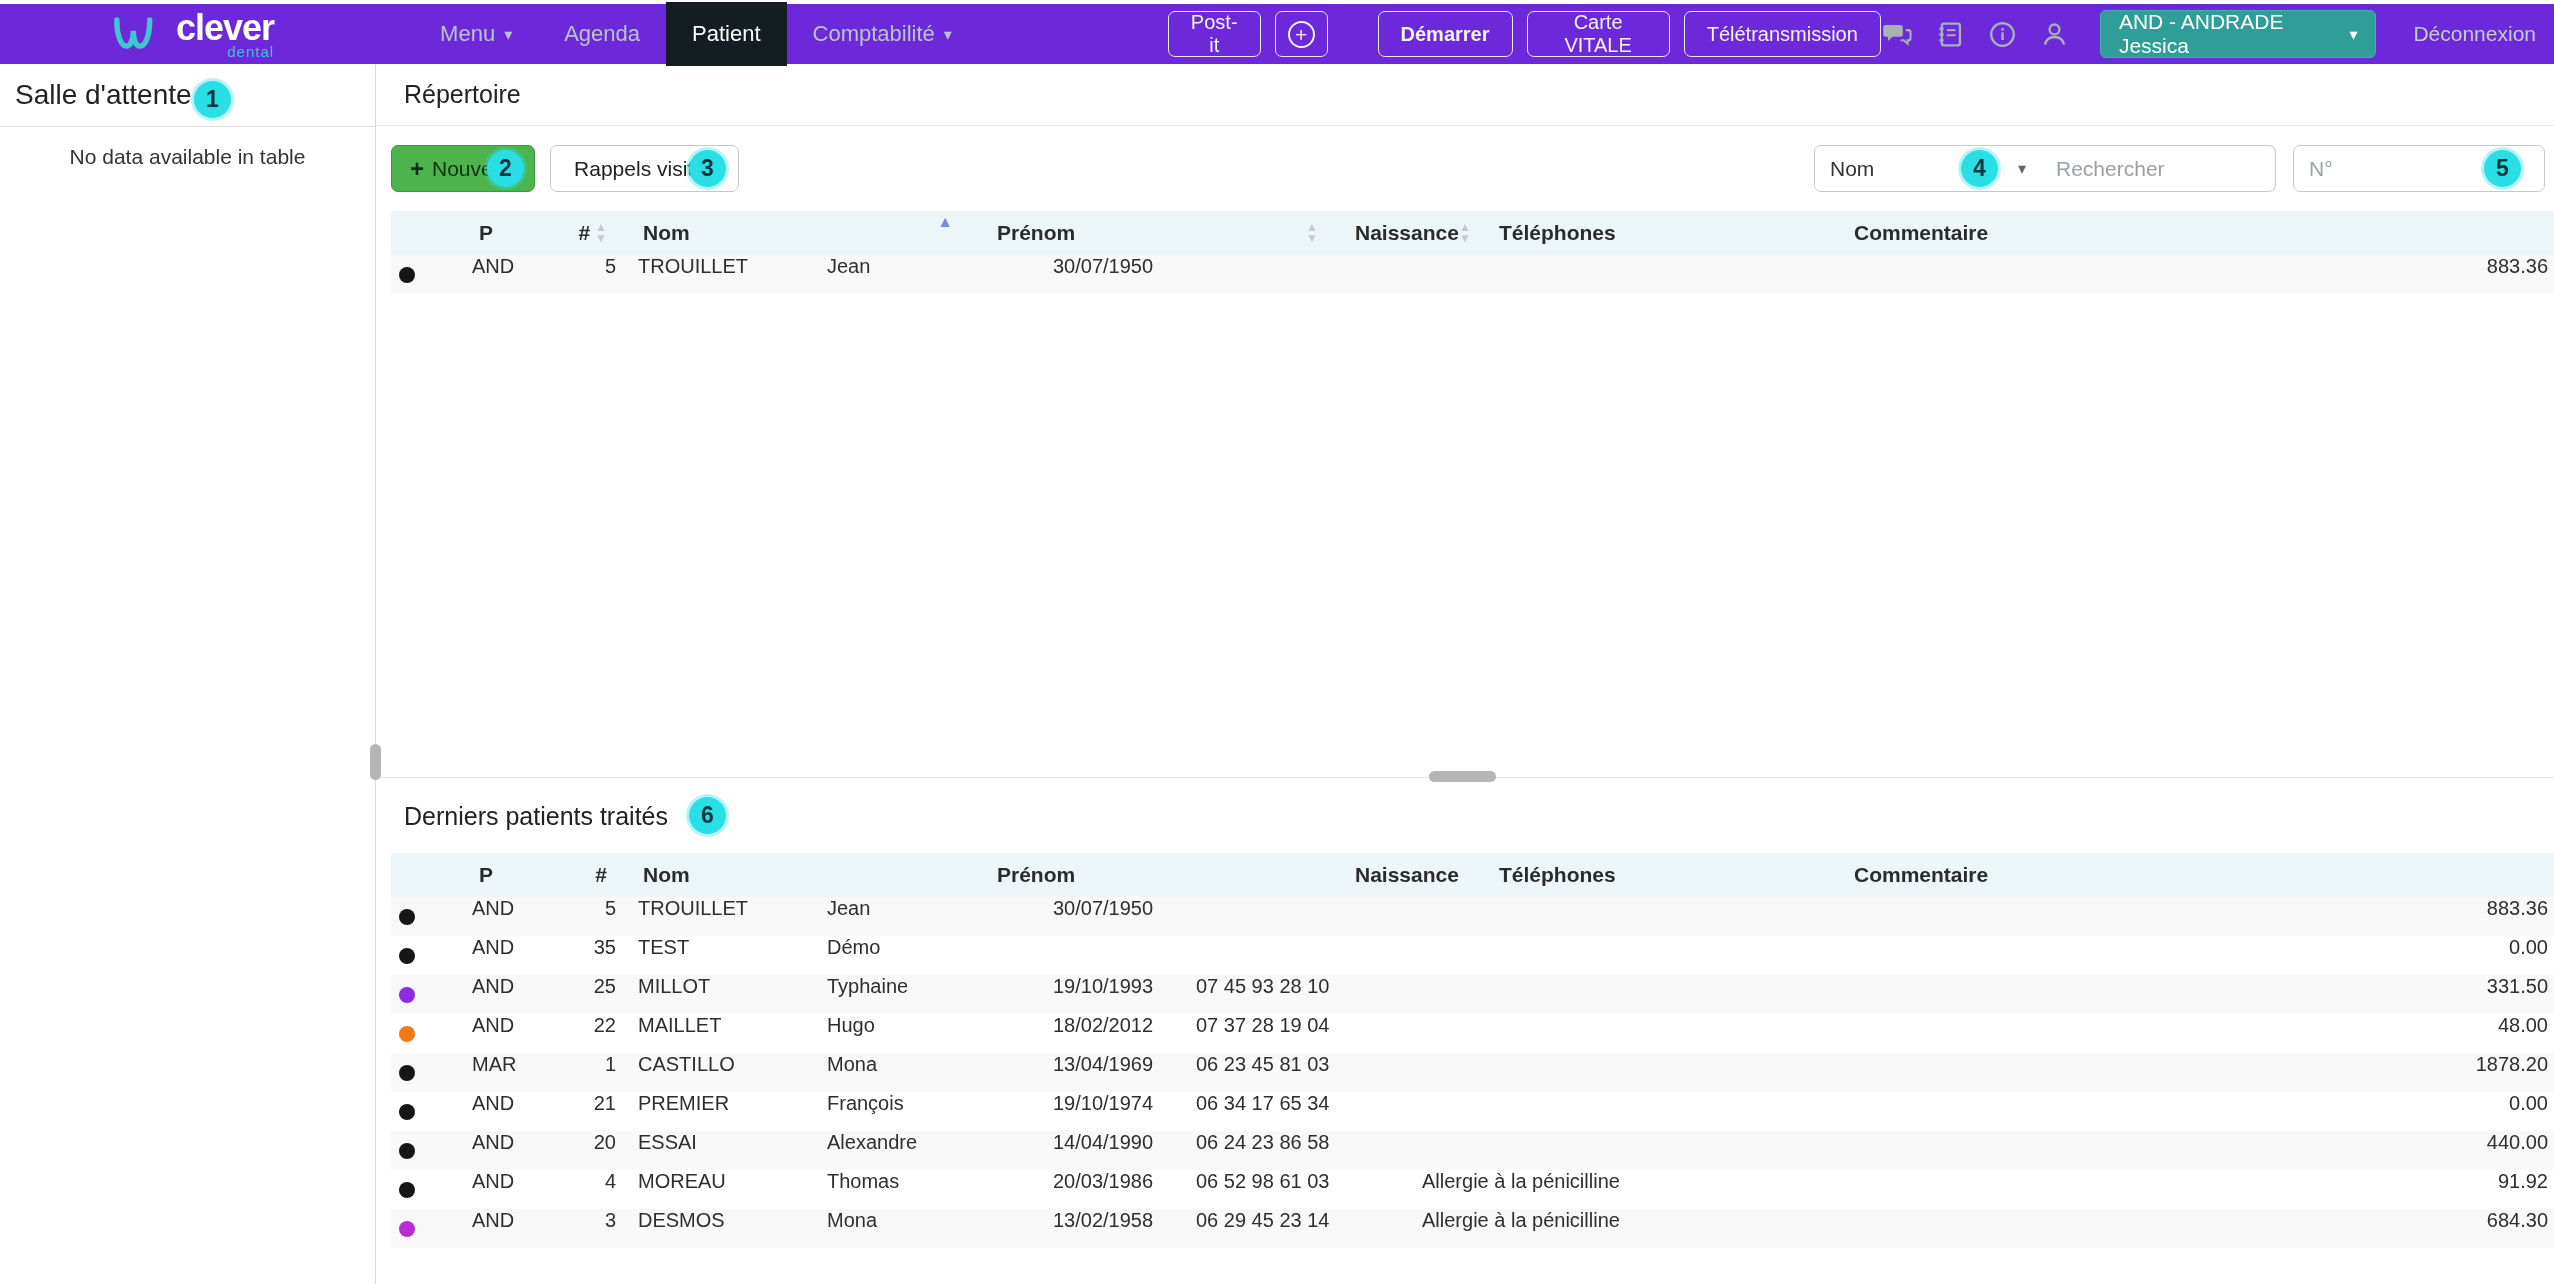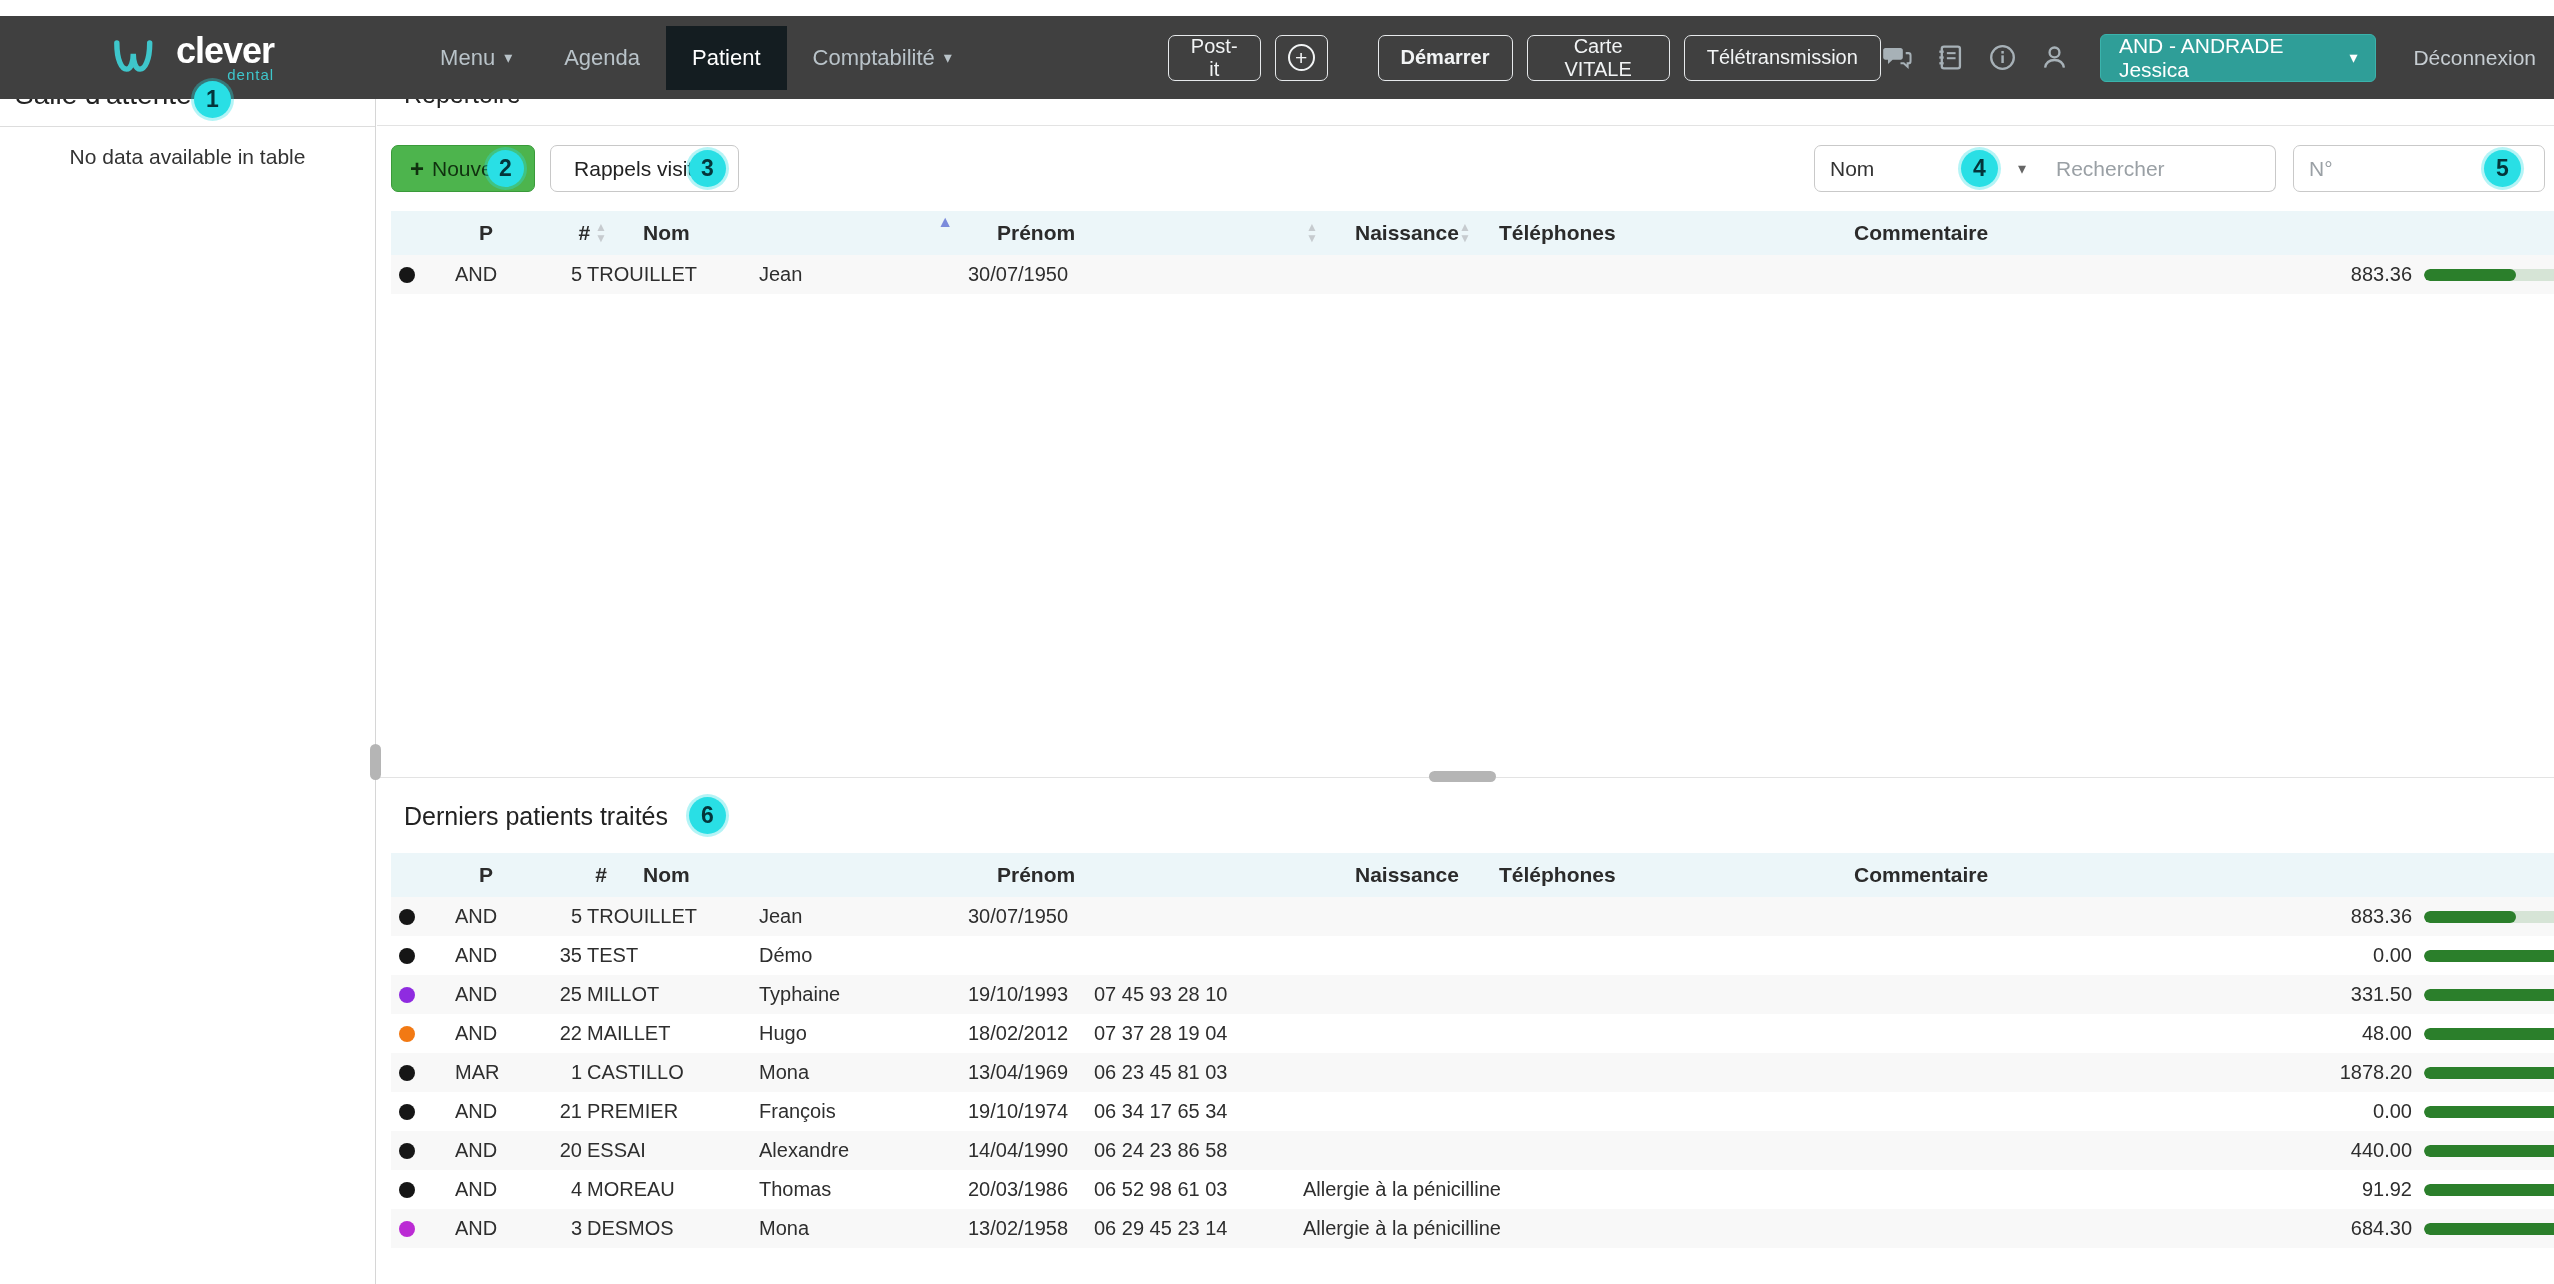--- a/index.html
+++ b/index.html
@@ -6,22 +6,22 @@
   html,body { margin:0; padding:0; }
   body {
     width:2554px; height:1284px; overflow:hidden;
     font-family:"Liberation Sans", sans-serif;
     background:#ffffff; color:#333;
   }
   .app { position:relative; width:2554px; height:1284px; overflow:hidden; }
 
   
   .navbar {
-    position:absolute; top:16px; left:0; width:100%; height:83px;
-    background:#404040; display:flex; align-items:center; z-index:20;
+    position:absolute; top:4px; left:0; width:100%; height:60px;
+    background:#6d28d9; display:flex; align-items:center; z-index:20;
   }
   .brand { display:flex; align-items:center; margin-left:112px; gap:6px; }
   .brand-text { display:flex; flex-direction:column; align-items:flex-end; line-height:1; }
   .brand-name { color:#fff; font-size:36px; font-weight:bold; letter-spacing:-1px; }
   .brand-sub  { color:#3ec6cb; font-size:15px; margin-top:-2px; letter-spacing:1px; }
   .menu { display:flex; height:64px; margin-left:140px; }
   .menu-item {
     display:flex; align-items:center; height:64px; padding:0 26px;
     color:#b9c3c9; font-size:22px; cursor:pointer; gap:9px;
   }
@@ -111,21 +111,21 @@
   .h2 { width:79px;  justify-content:flex-end; padding-right:8px; gap:5px; }
   .h3 { width:348px; justify-content:space-between; padding-left:28px; padding-right:10px; }
   .h4 { width:367px; justify-content:space-between; padding-left:34px; padding-right:12px; }
   .h5 { width:140px; justify-content:flex-start; padding-left:25px; padding-right:8px; }
   .h6 { width:230px; padding-left:29px; }
   .h7 { flex:1; padding-left:154px; }
   .carets { display:flex; flex-direction:column; color:#c6cbcf; }
   .carets i { font-style:normal; font-size:12px; line-height:11px; }
   .asc { color:#7b8bdc; font-size:16px; align-self:flex-start; margin-top:2px; }
 
-  .trow { display:flex; height:39px; align-items:center; font-size:20px; color:#2e2e2e; overflow:hidden; }
+  .trow { display:flex; height:39px; font-size:20px; color:#2e2e2e; overflow:hidden;gap:17px; }
   .trow.odd { background:#f8f8f8; }
   .c { flex-shrink:0; white-space:nowrap; overflow:hidden; }
   .dotc { width:50px; padding-left:8px; display:flex; align-items:center; }
   .dot { width:16px; height:16px; border-radius:50%; display:inline-block; }
   .pc   { width:95px; padding-left:14px; }
   .numc { width:46px; text-align:right; }
   .nomc { width:172px; padding-left:5px; }
   .prenomc { width:209px; padding-left:5px; }
   .naisc { width:126px; padding-left:5px; }
   .telc { width:209px; padding-left:5px; }

